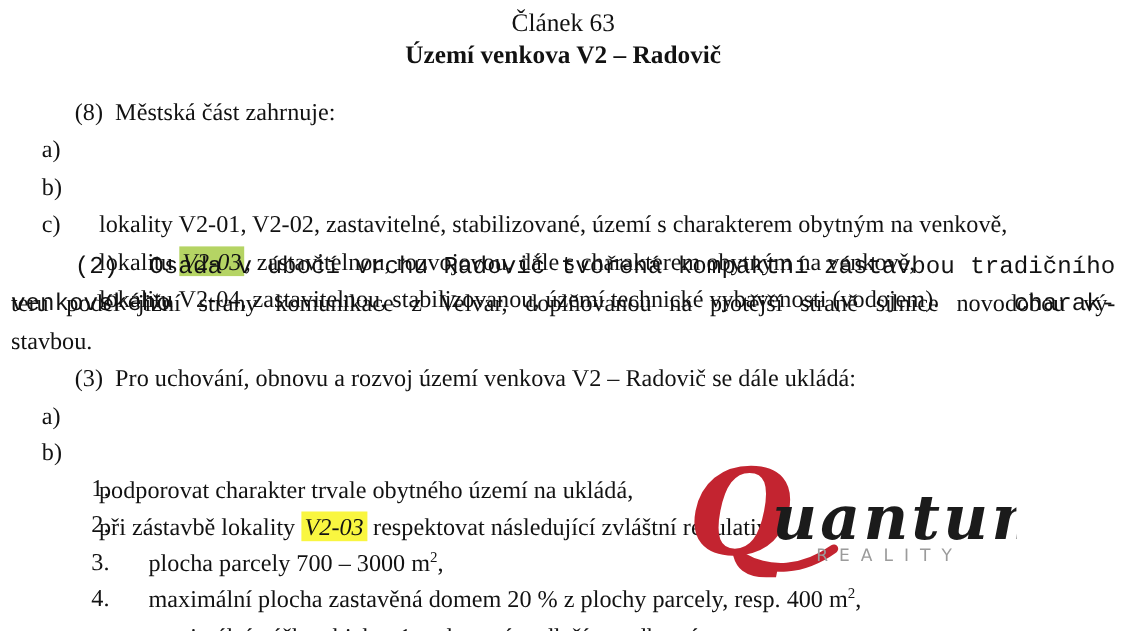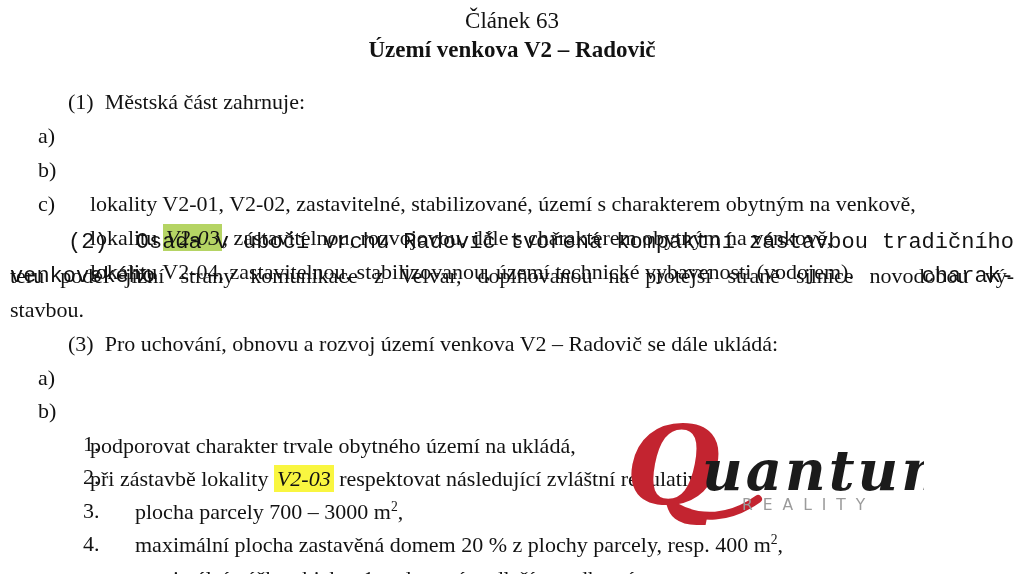--- a/index.html
+++ b/index.html
@@ -36,21 +36,21 @@
 </style>
 </head>
 <body>
 
 <div class="page">
 
   <div class="line centered" style="top:4px">Článek 63</div>
 
   <div class="line centered bold" style="top:33px">Území venkova V2 – Radovič</div>
 
-  <div class="line indent" style="top:85px">(1)  Městská část zahrnuje:</div>
+  <div class="line indent" style="top:85px">(8)  Městská část zahrnuje:</div>
 
   <div class="line hang" style="top:119px">
     <span class="mark">a)</span>
     <span>lokality V2-01, V2-02, zastavitelné, stabilizované, území s charakterem obytným na venkově,</span>
   </div>
 
   <div class="line hang" style="top:153px">
     <span class="mark">b)</span>
     <span>lokalitu </span><span class="hl" style="background-color: rgb(181, 212, 100);">V2-03</span><span>, zastavitelnou, rozvojovou, dále s charakterem obytným na venkově,</span>
   </div>

